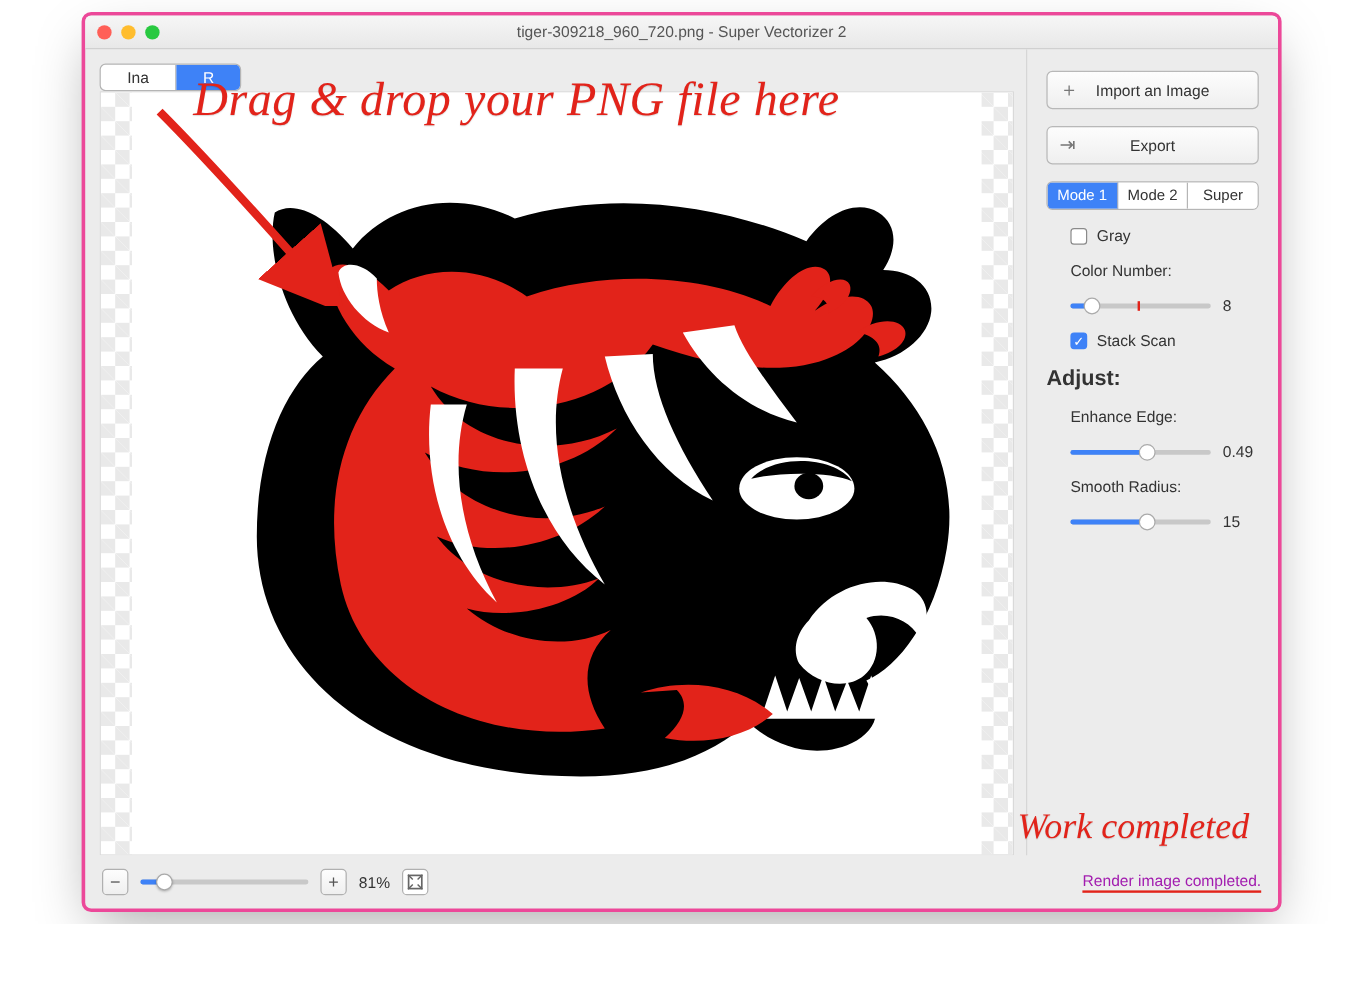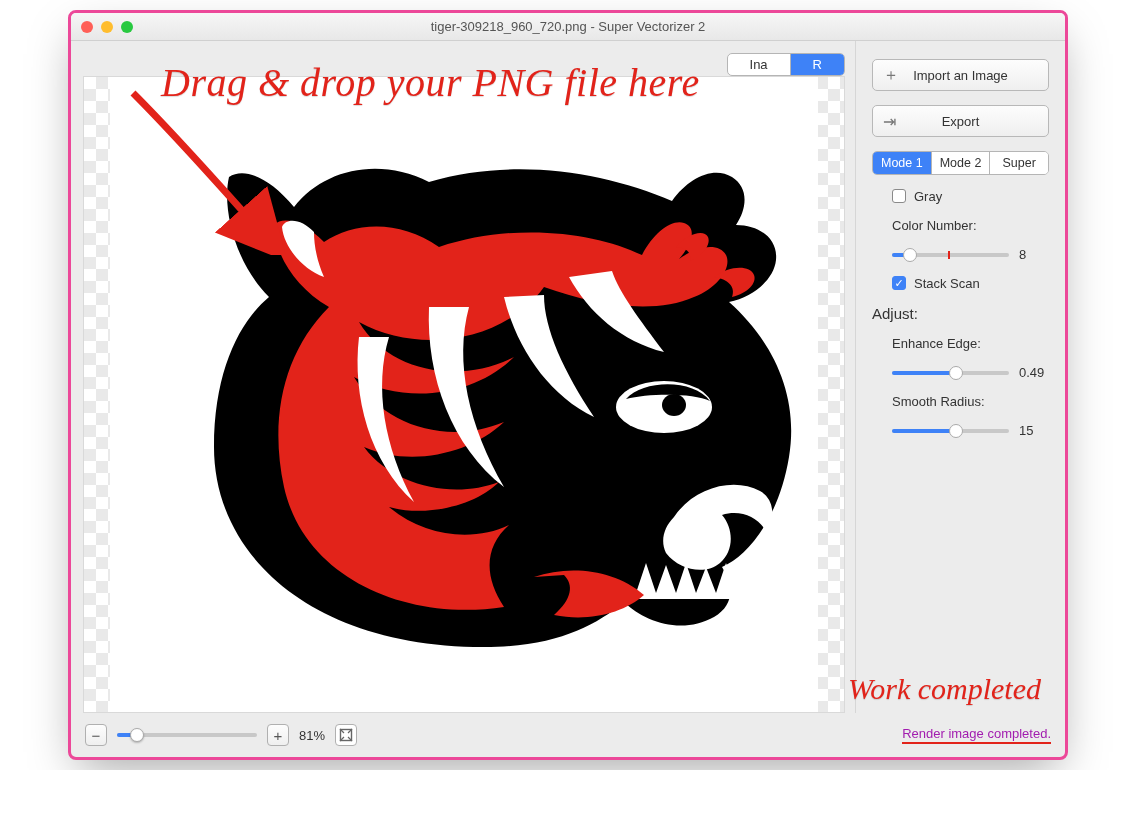--- a/index.html
+++ b/index.html
@@ -7,21 +7,21 @@
 .window{width:1000px;height:750px;background:#ececec;border:3px solid #ec4899;border-radius:8px;box-shadow:0 18px 45px -10px rgba(0,0,0,.35);position:relative;overflow:hidden;display:flex;flex-direction:column}
 .titlebar{height:28px;background:linear-gradient(#f6f6f6,#e8e8e8);border-bottom:1px solid #d0d0d0;display:flex;align-items:center;padding:0 10px;position:relative}
 .traffic{display:flex;gap:8px}
 .dot{width:12px;height:12px;border-radius:50%}
 .dot.r{background:#ff5f57}
 .dot.y{background:#ffbd2e}
 .dot.g{background:#28c940}
 .title{position:absolute;left:0;right:0;text-align:center;font-size:13px;color:#555}
 .body{flex:1;display:flex;overflow:hidden}
 .canvas-area{flex:1;display:flex;flex-direction:column;padding:12px 10px 0 12px}
-.seg-wrap{display:flex;justify-content:flex-end;margin-bottom:0}
+.seg-wrap{display:flex;justify-content:flex-start;margin-bottom:0}
 .seg{display:flex;border:1px solid #b5b5b5;border-radius:5px;overflow:hidden;background:#fff}
 .seg span{padding:3px 22px;font-size:13px;border-right:1px solid #b5b5b5}
 .seg span:last-child{border-right:none}
 .seg .sel{background:#3e82f7;color:#fff}
 .viewport{flex:1;background:#fff;border:1px solid #d9d9d9;position:relative;overflow:hidden}
 .checker{position:absolute;inset:0;background-image:linear-gradient(45deg,#e9e9e9 25%,transparent 25%,transparent 75%,#e9e9e9 75%),linear-gradient(45deg,#e9e9e9 25%,transparent 25%,transparent 75%,#e9e9e9 75%);background-size:24px 24px;background-position:0 0,12px 12px}
 .vmask{position:absolute;top:0;bottom:0;left:26px;right:26px;background:#fff}
 .tiger{position:absolute;left:54%;top:52%;transform:translate(-50%,-50%);width:640px;height:520px}
 .footer{height:44px;display:flex;align-items:center;padding:0 14px;gap:10px}
 .sq{width:22px;height:22px;border:1px solid #b0b0b0;border-radius:4px;background:linear-gradient(#fdfdfd,#efefef);display:flex;align-items:center;justify-content:center;font-size:15px;color:#555}
@@ -31,32 +31,32 @@
 .fit-icon{width:22px;height:22px;border:1px solid #b0b0b0;border-radius:4px;background:#fff;display:flex;align-items:center;justify-content:center}
 .footer .spacer{flex:1}
 .status{font-size:13px;color:#a21caf;border-bottom:2px solid #e2231a;padding-bottom:1px}
 .sidebar{width:210px;border-left:1px solid #d6d6d6;padding:18px 16px;display:flex;flex-direction:column;gap:14px;background:#ececec}
 .btn{height:32px;border:1px solid #b8b8b8;border-radius:5px;background:linear-gradient(#fdfdfd,#efefef);display:flex;align-items:center;justify-content:center;gap:12px;color:#333;font-size:13px;position:relative}
 .btn .ic{position:absolute;left:10px;font-size:16px;color:#777}
 .modes{display:flex;border:1px solid #b5b5b5;border-radius:5px;overflow:hidden;}
 .modes span{flex:1;text-align:center;padding:4px 0;font-size:12.5px;border-right:1px solid #b5b5b5;background:#fff}
 .modes span:last-child{border-right:none}
 .modes .sel{background:#3e82f7;color:#fff}
-.row{display:flex;align-items:flex-start;gap:8px;padding-left:20px}
+.row{display:flex;align-items:flex-end;gap:8px;padding-left:20px}
 .chk{width:14px;height:14px;border:1px solid #8a8a8a;border-radius:3px;background:#fff;display:flex;align-items:center;justify-content:center;font-size:11px;color:#fff}
 .chk.on{background:#3e82f7;border-color:#3e82f7}
 .lbl{font-size:13px}
 .group-lbl{font-size:13px;padding-left:20px}
 .slider{display:flex;align-items:center;gap:10px;padding-left:20px}
 .track{flex:1;height:4px;background:#c8c8c8;border-radius:2px;position:relative}
 .track .fill{position:absolute;left:0;top:0;bottom:0;background:#3e82f7;border-radius:2px}
 .track .thumb{position:absolute;top:50%;transform:translate(-50%,-50%);width:14px;height:14px;border-radius:50%;background:#fff;border:1px solid #aaa}
 .track .mark{position:absolute;top:-2px;width:2px;height:8px;background:#e2231a}
 .val{width:30px;font-size:13px}
-.adjust-h{font-weight:400;font-size:15px}
+.adjust-h{font-weight:700;font-size:18px}
 .overlay-text{position:absolute;color:#e2231a;font-style:italic;font-weight:400;font-family:Georgia,serif;text-shadow:0 1px 1px rgba(0,0,0,.15);pointer-events:none}
 .ot1{left:90px;top:46px;font-size:40px;letter-spacing:.5px}
 .ot2{right:24px;bottom:51px;font-size:30px}
 .arrow{position:absolute;left:44px;top:72px;pointer-events:none}
 </style>
 </head>
 <body>
 
 <div class="window">
 

